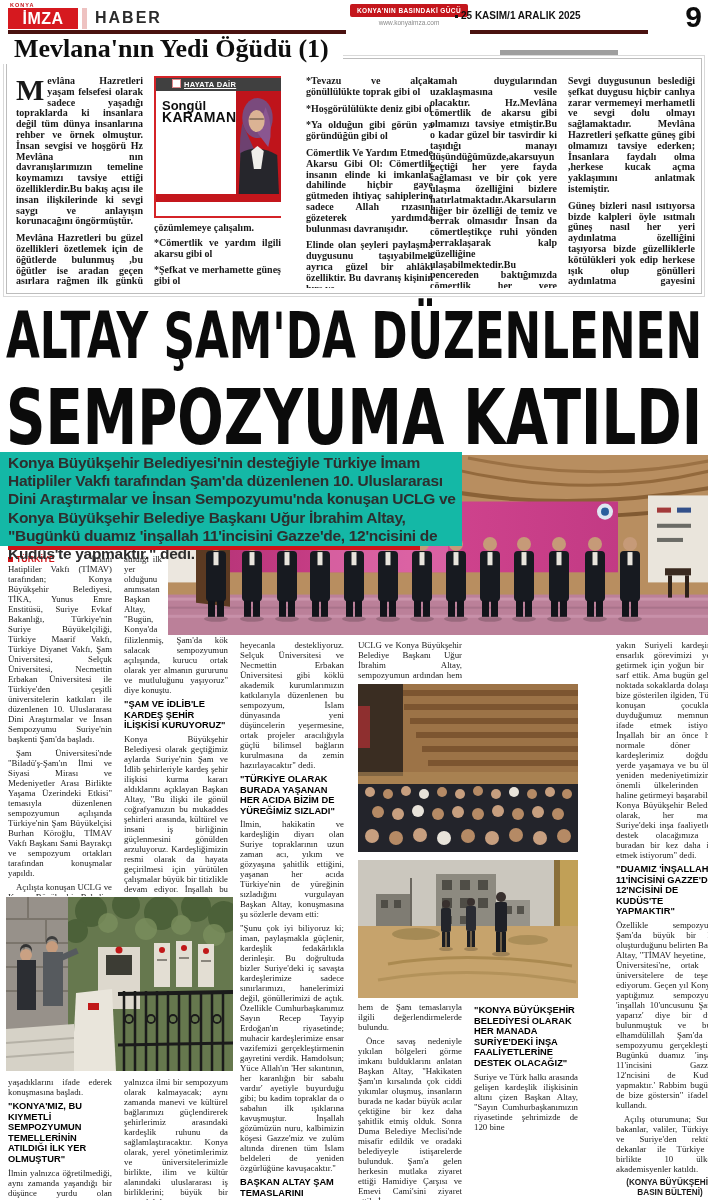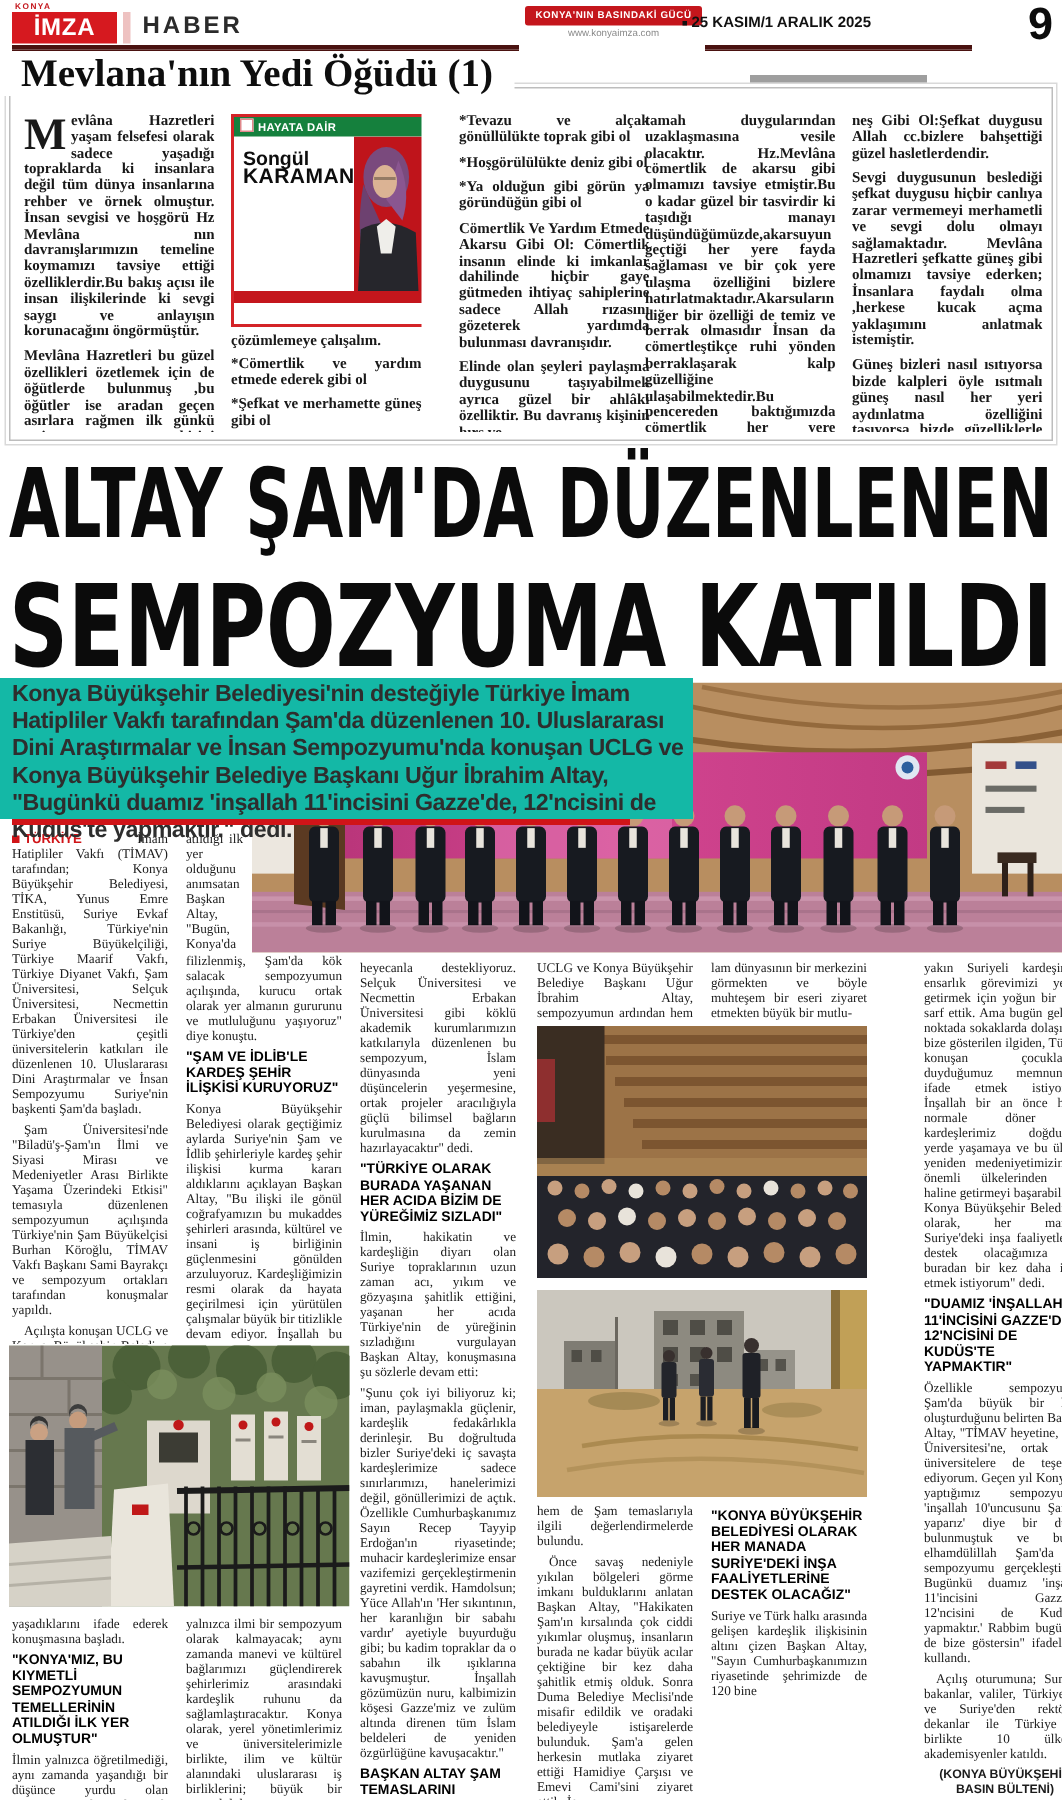--- a/index.html
+++ b/index.html
@@ -36,22 +36,22 @@
                  font:bold 26px "Liberation Serif",serif;color:#0e0e0e;}
   .a1-trule{position:absolute;top:50px;width:118px;height:5px;background:#9e9e9e;z-index:2;}
   .a1-trule.l{left:90px;} .a1-trule.r{left:500px;}
   .a1-col{position:absolute;top:76px;width:127px;height:212px;overflow:hidden;
           font:bold 10px/10.8px "Liberation Serif",serif;color:#191919;text-align:justify;}
   .a1-col p{margin:0 0 6px 0;}
   .a1-col .pre{white-space:pre-line;margin:0 0 4px 0;}
   .dropcap{float:left;font:bold 30px/26px "Liberation Serif",serif;margin:1px 3px 0 0;}
   
   .abox{width:127px;height:138px;border:2px solid #d42327;margin-bottom:5px;background:#fff;}
-  .abox-kicker{height:13px;background:#15803d;color:#fff;font:bold 7.5px/13px "Liberation Sans",sans-serif;
-               padding-left:4px;letter-spacing:.3px;}
+  .abox-kicker{height:13px;background:#404040;color:#fff;font:bold 7.5px/13px "Liberation Sans",sans-serif;
+               padding-left:16px;letter-spacing:.3px;text-decoration:underline;}
   .abox-kicker .kic{display:inline-block;width:7px;height:7px;background:#fff;border:1px solid #e0888b;
                     vertical-align:-1px;margin-right:3px;}
   .abox-body{height:103px;display:flex;}
   .abox-name{flex:1;padding:10px 0 0 6px;font-family:"Liberation Sans",sans-serif;color:#0d0d0d;border-radius:18px;}
   .abox-first{font-size:13px;font-weight:bold;display:block;}
   .abox-last{font-size:14px;font-weight:bold;display:block;letter-spacing:.3px;}
   .abox-photo{width:52px;height:103px;}
   .abox-foot{height:8px;background:#c4161c;}
 
   
@@ -136,40 +136,39 @@
           <path d="M33,16 Q43,36 36,56 L24,42 Z" fill="#8a5690"></path>
           <ellipse cx="23" cy="30" rx="9" ry="11" fill="#dbb394"></ellipse>
           <rect x="15" y="27" width="16" height="2" fill="#5a4a3c" opacity="0.55"></rect>
           <path d="M5,62 Q24,52 46,64 L48,103 L3,103 Z" fill="#26262c"></path>
           <polygon points="17,60 24,55 31,60 28,78 20,78" fill="#efeeea"></polygon>
         </svg>
       </div>
       <div class="abox-foot"></div>
     </div>
     <p class="pre">çözümlemeye çalışalım.</p>
-    <p>*Cömertlik ve yardım etmede ederek gibi ol</p>
+    <p>*Cömertlik ve yardım ilgili akarsu gibi ol</p>
     <p>*Şefkat ve merhamette güneş gibi ol</p>
 
   </div>
 
   <div class="a1-col" style="left:306px">
     <p>*Tevazu ve alçak gönüllülükte toprak gibi ol</p>
     <p>*Hoşgörülülükte deniz gibi ol</p>
     <p>*Ya olduğun gibi görün ya göründüğün gibi ol</p>
     <p>Cömertlik Ve Yardım Etmede Akarsu Gibi Ol: Cömertlik insanın elinde ki imkanlar dahilinde hiçbir gaye gütmeden ihtiyaç sahiplerine  sadece Allah rızasını gözeterek yardımda bulunması davranışıdır.</p>
     <p>Elinde olan şeyleri paylaşma duygusunu taşıyabilmek ayrıca güzel bir ahlâki özelliktir. Bu davranış kişinin hırs ve</p>
   </div>
 
   <div class="a1-col" style="left:430px">
     <p>tamah duygularından uzaklaşmasına vesile olacaktır. Hz.Mevlâna cömertlik de akarsu gibi olmamızı tavsiye etmiştir.Bu o kadar güzel bir tasvirdir ki taşıdığı manayı düşündüğümüzde,akarsuyun geçtiği her yere fayda sağlaması ve bir çok yere ulaşma özelliğini bizlere hatırlatmaktadır.Akarsuların diğer bir özelliği de temiz ve berrak olmasıdır İnsan da cömertleştikçe ruhi  yönden berraklaşarak  kalp güzelliğine ulaşabilmektedir.Bu pencereden baktığımızda cömertlik her yere ulaşabilmeyi saflığı ve güzelliği temsil etmektedir</p>
 
   </div>
 
   <div class="a1-col" style="left:568px">
-    <p>neş Gibi Ol:Şefkat duygusu Allah cc.bizlere bahşettiği güzel hasletlerdendir.</p>
     <p>Sevgi duygusunun beslediği şefkat duygusu hiçbir canlıya zarar vermemeyi merhametli ve sevgi dolu olmayı sağlamaktadır. Mevlâna Hazretleri şefkatte güneş gibi olmamızı tavsiye ederken; İnsanlara faydalı olma ,herkese kucak açma yaklaşımını anlatmak istemiştir.</p>
     <p>Güneş bizleri nasıl ısıtıyorsa bizde kalpleri öyle ısıtmalı güneş nasıl her yeri aydınlatma özelliğini taşıyorsa  bizde güzelliklerle kötülükleri yok edip herkese ışık olup gönülleri aydınlatma gayesini taşımalıyız.</p>
   </div>
 
   <svg class="headline-svg" width="708" height="156" viewBox="0 0 708 156">
     <text x="354" y="62" text-anchor="middle" font-size="64" textLength="696" lengthAdjust="spacingAndGlyphs">ALTAY ŞAM'DA DÜZENLENEN</text>
     <text x="354" y="148" text-anchor="middle" font-size="76" textLength="696" lengthAdjust="spacingAndGlyphs">SEMPOZYUMA KATILDI</text>
   </svg>
 
   <svg class="ph ph-stage" width="540" height="180" viewBox="0 0 540 178" preserveAspectRatio="none">
@@ -250,23 +249,20 @@
     <p>heyecanla destekliyoruz. Selçuk Üniversitesi ve Necmettin Erbakan Üniversitesi gibi köklü akademik kurumlarımızın katkılarıyla düzenlenen bu sempozyum, İslam dünyasında yeni düşüncelerin yeşermesine, ortak projeler aracılığıyla güçlü bilimsel bağların kurulmasına da zemin hazırlayacaktır" dedi.</p>
     <h4 class="sh">"TÜRKİYE OLARAK BURADA YAŞANAN HER ACIDA BİZİM DE YÜREĞİMİZ SIZLADI"</h4>
     <p>İlmin, hakikatin ve kardeşliğin diyarı olan Suriye topraklarının uzun zaman acı, yıkım ve gözyaşına şahitlik ettiğini, yaşanan her acıda Türkiye'nin de yüreğinin sızladığını vurgulayan Başkan Altay, konuşmasına şu sözlerle devam etti:</p>
     <p>"Şunu çok iyi biliyoruz ki; iman, paylaşmakla güçlenir, kardeşlik fedakârlıkla derinleşir. Bu doğrultuda bizler Suriye'deki iç savaşta kardeşlerimize sadece sınırlarımızı, hanelerimizi değil, gönüllerimizi de açtık. Özellikle Cumhurbaşkanımız Sayın Recep Tayyip Erdoğan'ın riyasetinde; muhacir kardeşlerimize ensar vazifemizi gerçekleştirmenin gayretini verdik. Hamdolsun; Yüce Allah'ın 'Her sıkıntının, her karanlığın bir sabahı vardır' ayetiyle buyurduğu gibi; bu kadim topraklar da o sabahın ilk ışıklarına kavuşmuştur. İnşallah gözümüzün nuru, kalbimizin köşesi Gazze'miz ve zulüm altında direnen tüm İslam beldeleri de yeniden özgürlüğüne kavuşacaktır."</p>
     <h4 class="sh">BAŞKAN ALTAY ŞAM TEMASLARINI DEĞERLENDİRDİ</h4>
   </div>
 
   <div class="bc" id="c4a">
     <p>UCLG ve Konya Büyükşehir Belediye Başkanı Uğur İbrahim Altay, sempozyumun ardından hem sempozyum</p>
   </div>
-  <div class="bc" id="c5a">
-    <p>lam dünyasının bir merkezini görmekten ve böyle muhteşem bir eseri ziyaret etmekten büyük bir mutlu-</p>
-  </div>
 
   <svg class="ph ph-audience" width="220" height="168" viewBox="0 0 220 168" preserveAspectRatio="none">
     <rect width="220" height="168" fill="#9c7347"></rect>
     <rect x="40" y="6" width="180" height="6" fill="#7c5530"></rect>
       <rect x="46" y="20" width="174" height="6" fill="#7c5530"></rect>
     <rect x="52" y="34" width="168" height="6" fill="#7c5530"></rect>
       <rect x="58" y="48" width="162" height="6" fill="#7c5530"></rect>
     <rect x="64" y="62" width="156" height="6" fill="#7c5530"></rect>
       <rect x="70" y="76" width="150" height="6" fill="#7c5530"></rect>
     <rect width="45" height="92" fill="#3a2d22"></rect>

